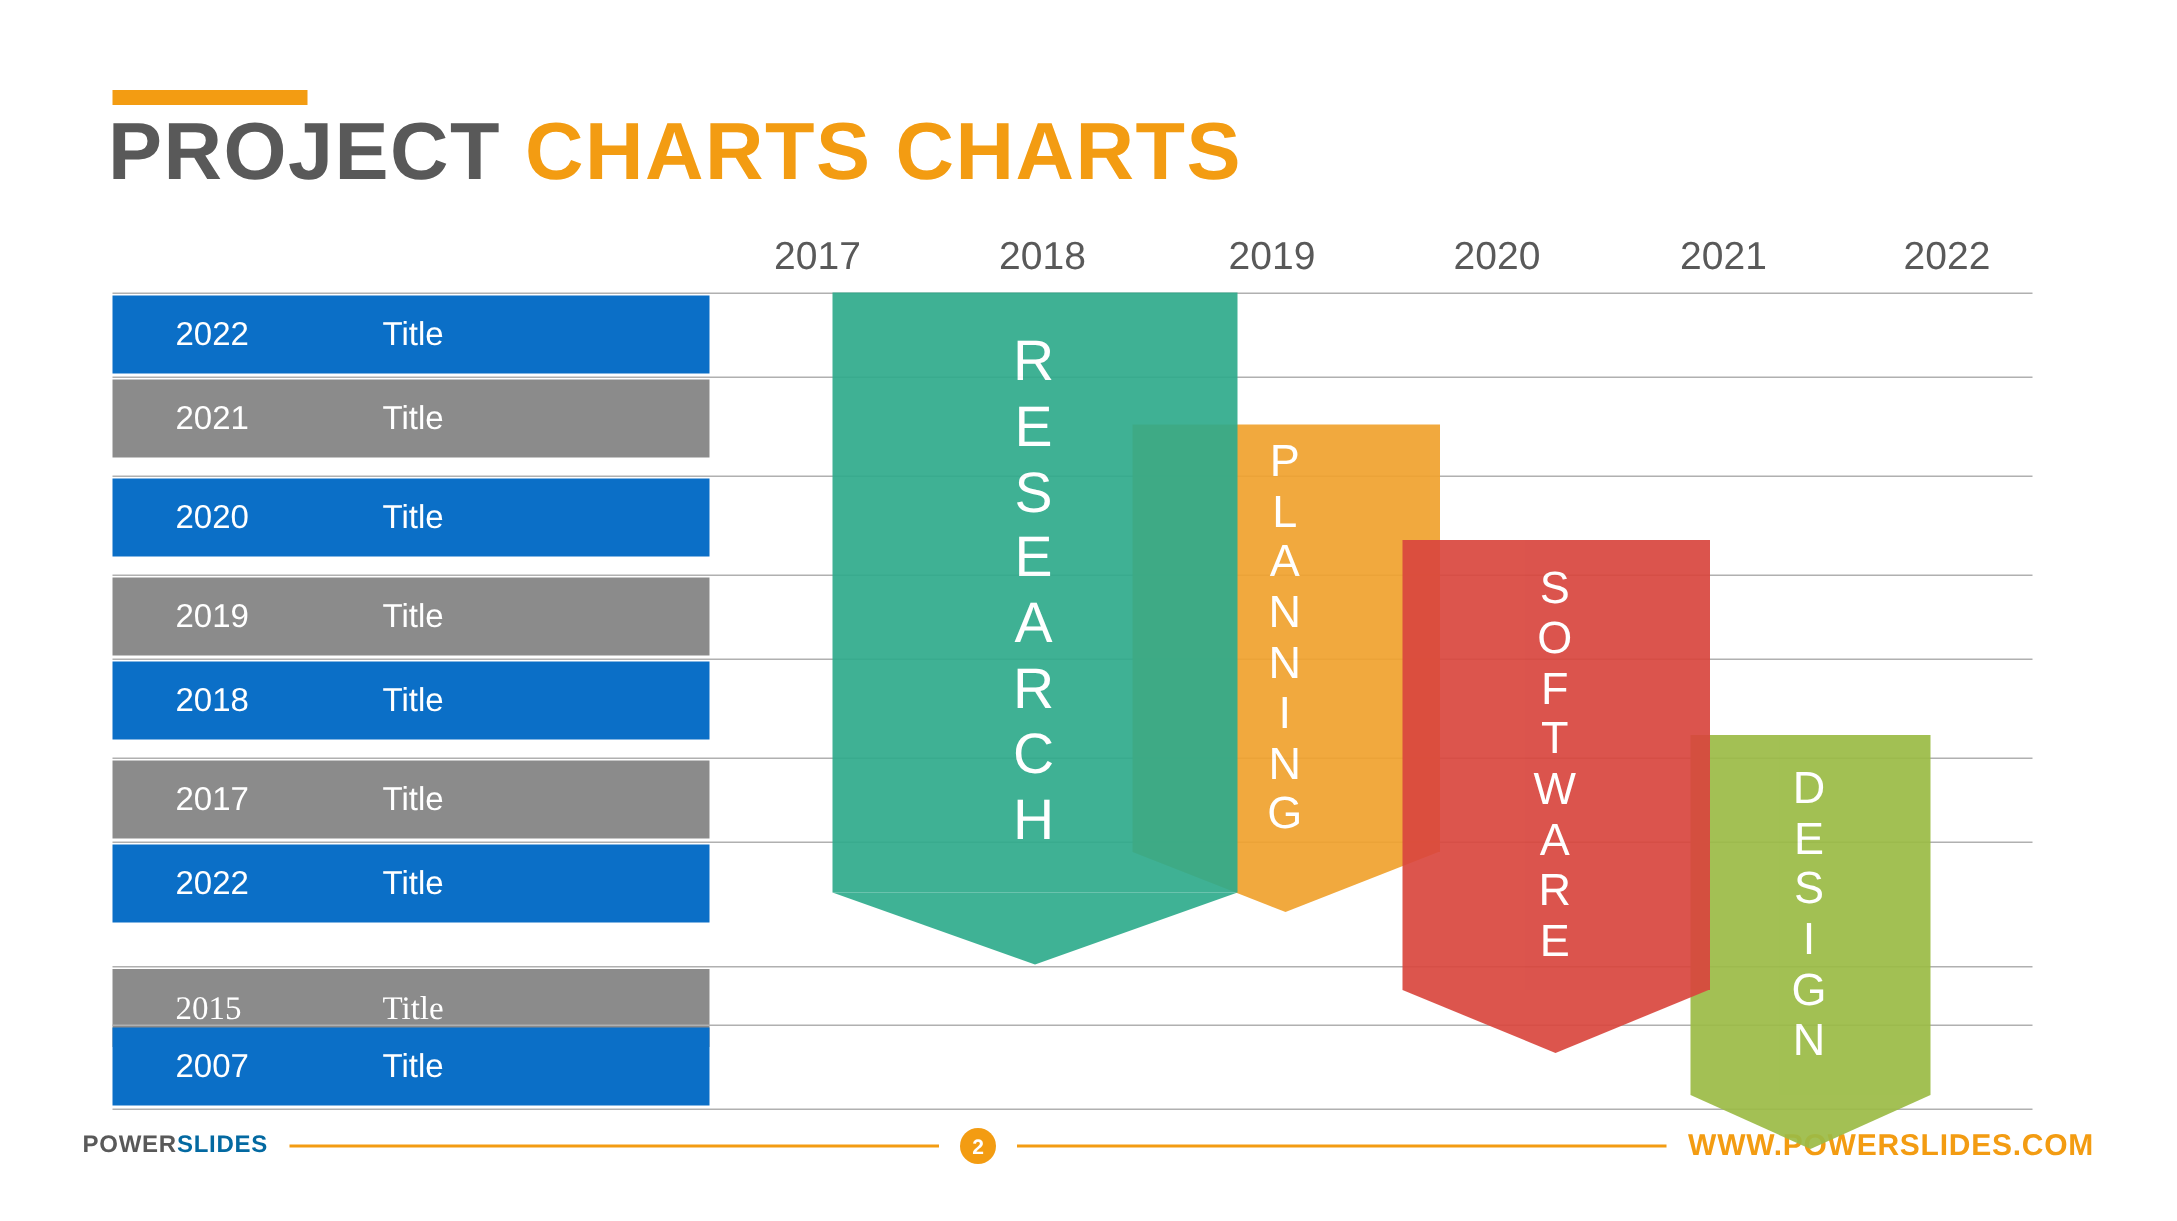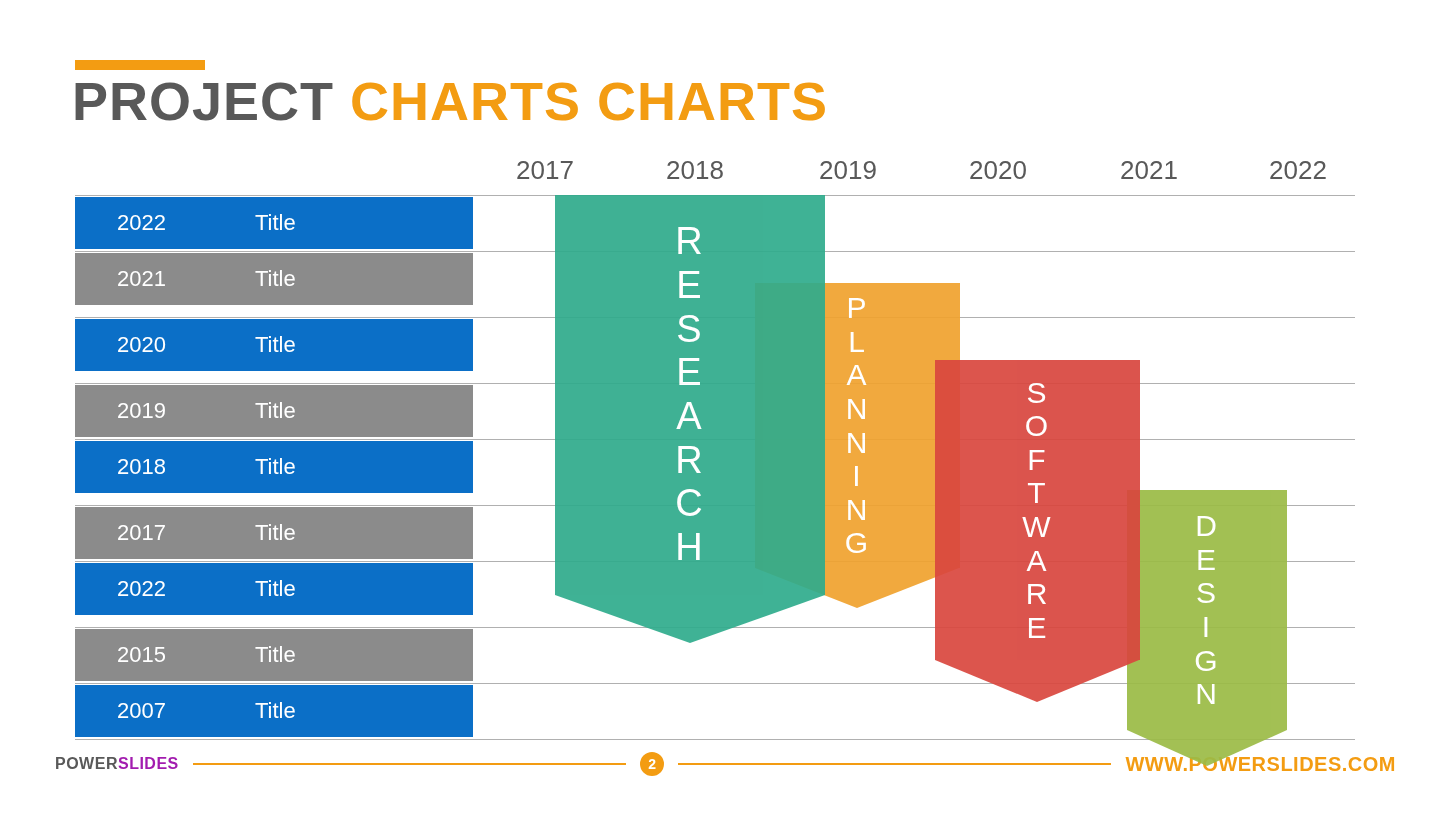--- a/index.html
+++ b/index.html
@@ -133,21 +133,21 @@
     height: 24px;
     display: flex;
     align-items: center;
   }
   .footer-brand {
     font-size: 16px;
     font-weight: 800;
     color: #595959;
     letter-spacing: 0.5px;
   }
-  .footer-brand .accent { color: #a21caf; }
+  .footer-brand .accent { color: #0369a1; }
   .footer-line {
     flex: 1;
     height: 2px;
     background: #f39c12;
     margin: 0 14px;
   }
   .footer-page {
     width: 24px;
     height: 24px;
     border-radius: 50%;
@@ -227,21 +227,21 @@
           <span class="row-title">Title</span>
         </div>
       </div>
       <div class="row" style="top: 366px;">
         <div class="row-rule"></div>
         <div class="row-left blue">
           <span class="row-year">2022</span>
           <span class="row-title">Title</span>
         </div>
       </div>
-      <div class="row" style="top: 432px;">
+      <div class="row" style="top: 449px; font-family: Liberation Serif, serif;">
         <div class="row-rule"></div>
         <div class="row-left gray">
           <span class="row-year">2015</span>
           <span class="row-title">Title</span>
         </div>
       </div>
       <div class="row" style="top: 488px;">
         <div class="row-rule"></div>
         <div class="row-left blue">
           <span class="row-year">2007</span>

